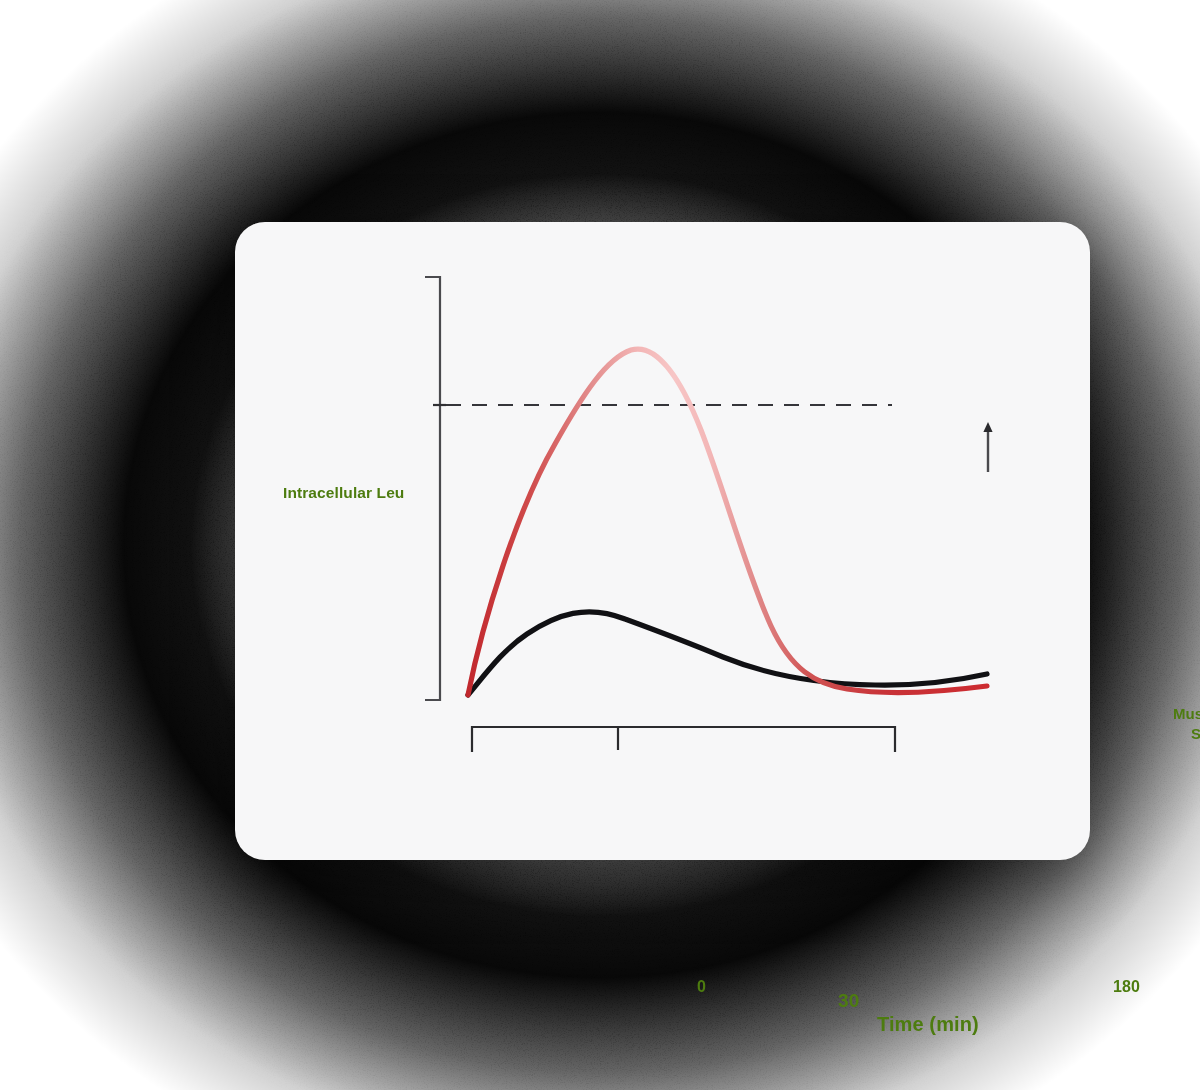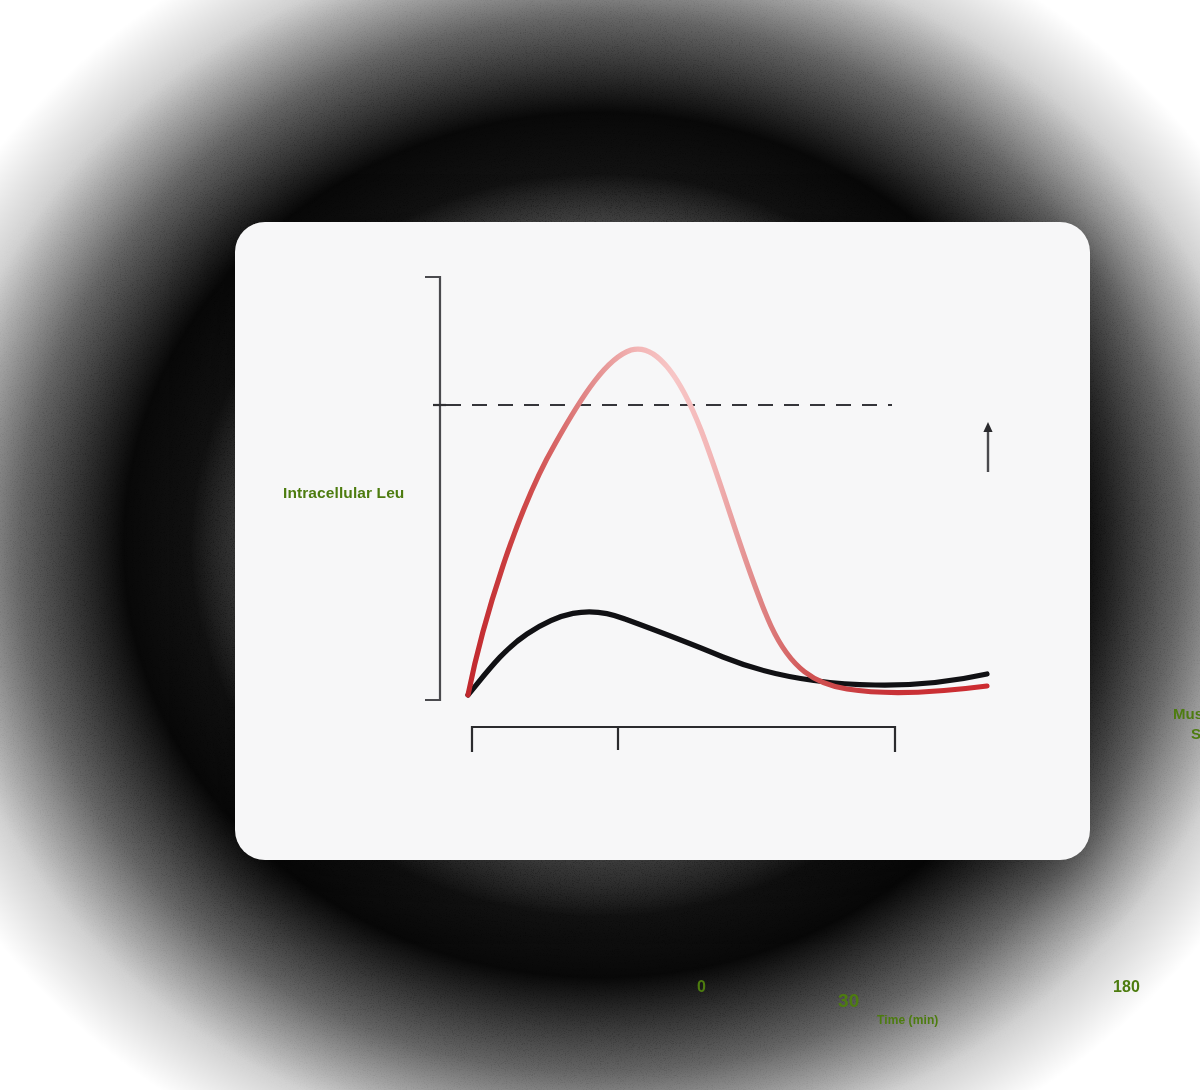--- a/index.html
+++ b/index.html
@@ -84,21 +84,21 @@
     top: 482px;
     width: 120px;
     text-align: center;
     font-size: 15px;
     line-height: 1.33;
     white-space: normal;
   }
   #x-label-0    { left: 462px; top: 756px; font-size: 16px; }
   #x-label-30   { left: 603px; top: 756px; font-size: 19px; margin-top: 12px; }
   #x-label-120  { left: 878px; top: 756px; font-size: 16px; }
-  #x-axis-title { left: 642px; top: 791px; font-size: 12px; }
+  #x-axis-title { left: 642px; top: 791px; font-size: 20px; }
 </style>
 </head>
 <body>
 
 <div id="root">
 
   <div id="backdrop">
     <div class="ring"></div>
     <svg class="grain" xmlns="http://www.w3.org/2000/svg" width="1220" height="1110">
       <defs>

